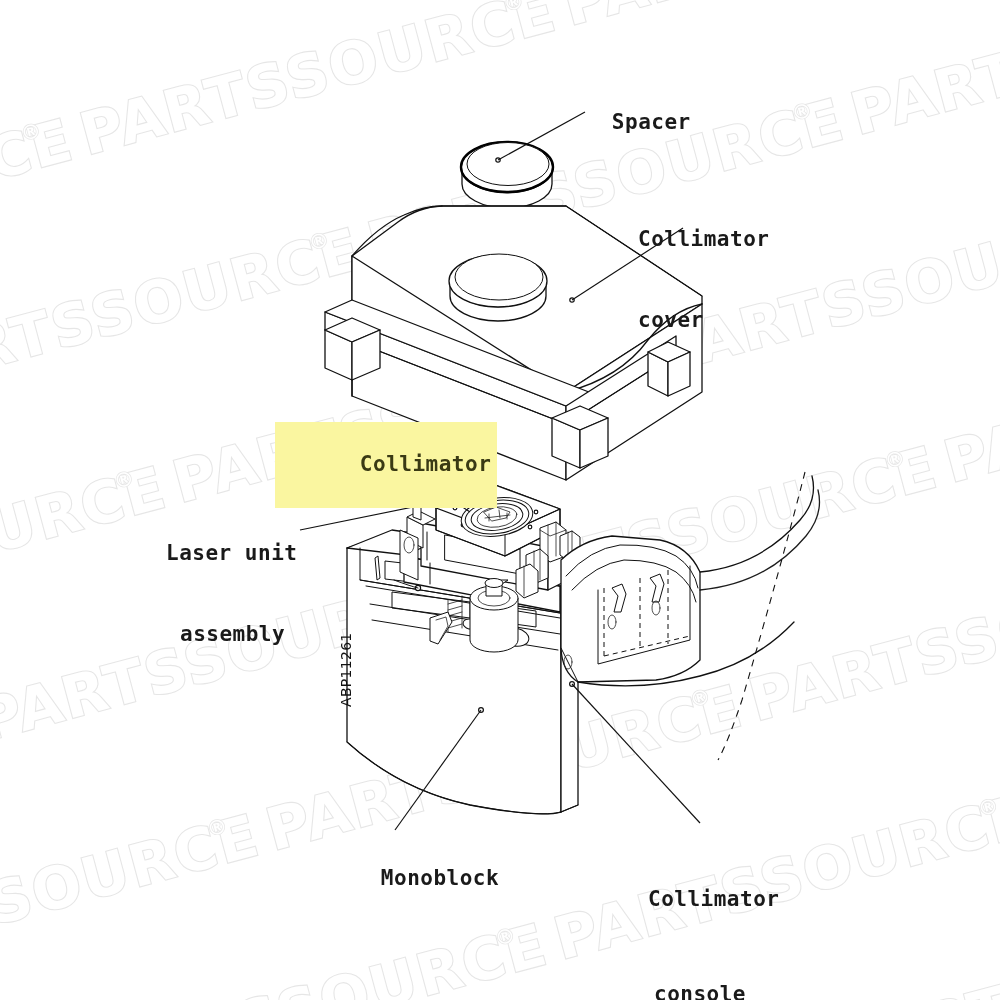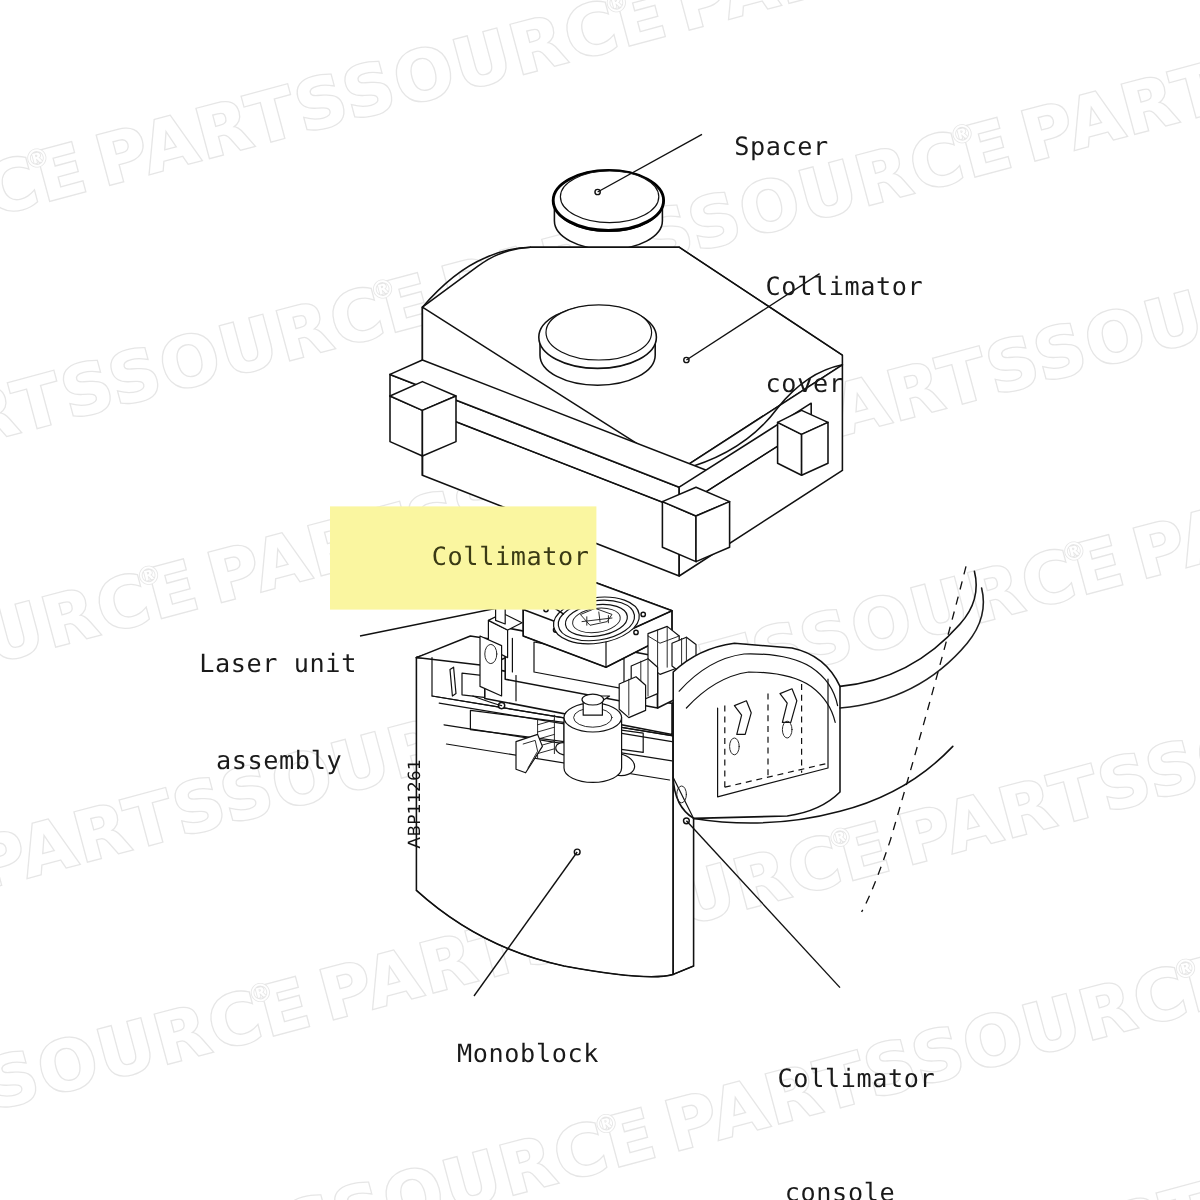--- a/index.html
+++ b/index.html
@@ -57,20 +57,21 @@
     paint-order: stroke fill;
   }
   .callout {
     position: absolute;
     font-family: "DejaVu Sans Mono", monospace;
     font-size: 21px;
     line-height: 27px;
     color: #1a1a1a;
     white-space: pre;
     letter-spacing: 0.5px;
+    font-weight: bold;
   }
   .callout.highlight {
     background: #faf6a0;
     padding: 2px 6px 3px 6px;
     color: #3a3a14;
   }
   .vert-code {
     position: absolute;
     font-family: "DejaVu Sans", sans-serif;
     font-size: 14px;

